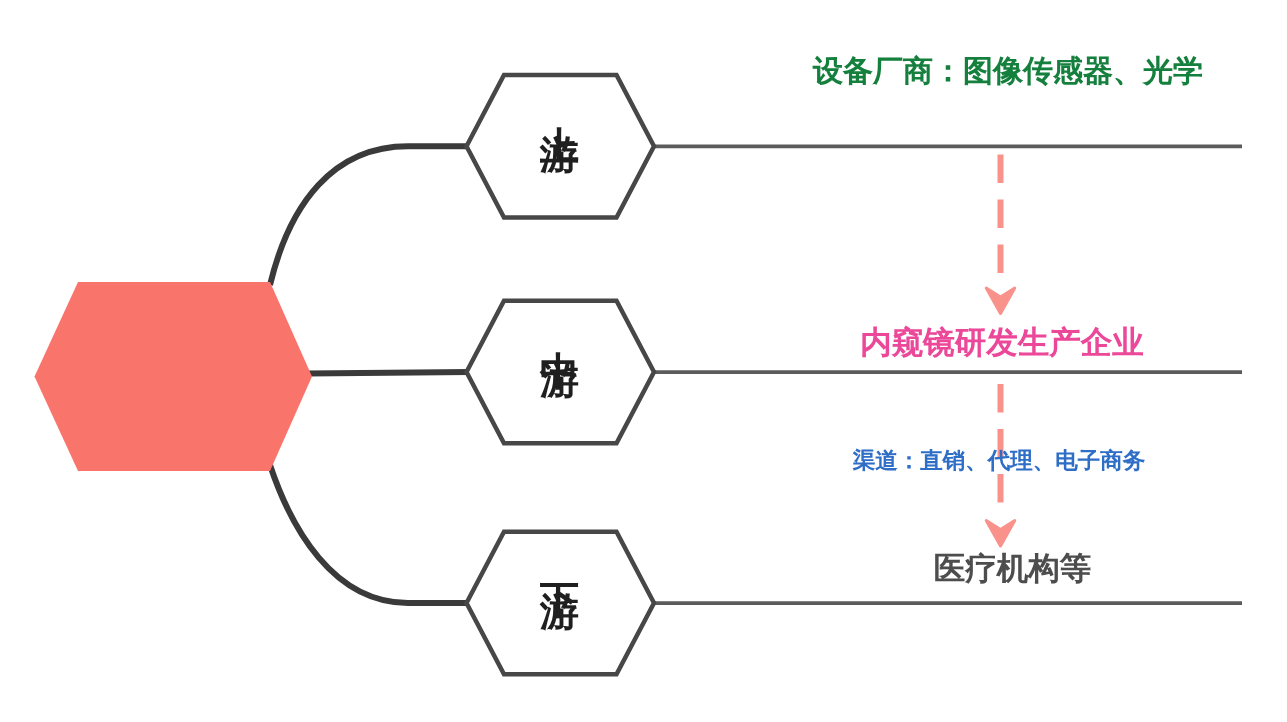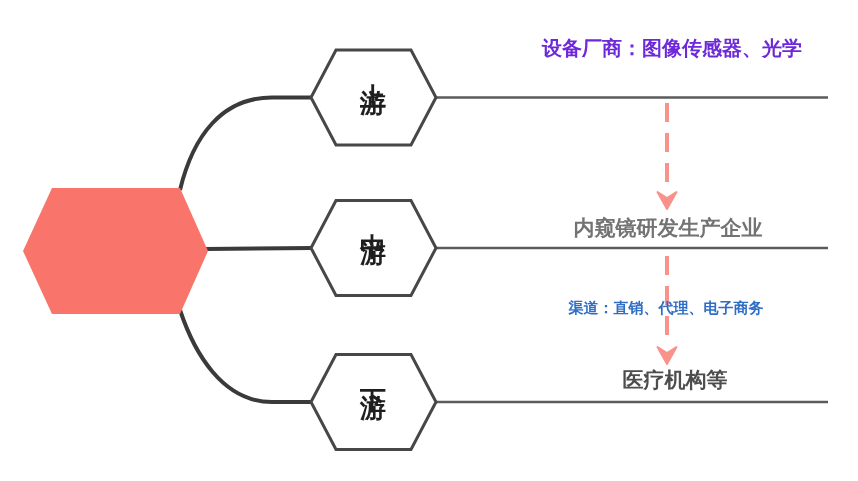--- a/index.html
+++ b/index.html
@@ -83,23 +83,23 @@
     <polygon points="311,97.5 336,50 411,50 436,97.5 411,145 336,145" stroke-width="3" fill="#FFFFFF" stroke="#474747"></polygon>
     <polygon points="311,248 336,200.5 411,200.5 436,248 411,295.5 336,295.5" stroke-width="3" fill="#FFFFFF" stroke="#474747"></polygon>
     <polygon points="311,402 336,354.5 411,354.5 436,402 411,449.5 336,449.5" stroke-width="3" fill="#FFFFFF" stroke="#474747"></polygon>
   </svg>
 
 
   <div class="vlabel up" style="color: rgb(31, 31, 31);">上游</div>
   <div class="vlabel mid" style="color: rgb(31, 31, 31);">中游</div>
   <div class="vlabel down" style="color: rgb(31, 31, 31);">下游</div>
 
-  <div class="desc upstream" style="color: #6d28d9;">
+  <div class="desc upstream" style="color: #15803d;">
     <div>设备厂商：图像传感器、光学</div>
   </div>
 
-  <div class="desc midstream" style="color: #737373; font-family: Liberation Serif, serif;">内窥镜研发生产企业</div>
+  <div class="desc midstream" style="color: #ec4899; font-family: Liberation Serif, serif;">内窥镜研发生产企业</div>
 
   <div class="desc channel" style="color: rgb(47, 110, 198);">渠道：直销、代理、电子商务</div>
 
   <div class="desc downstream" style="color: rgb(77, 77, 77);">医疗机构等</div>
 
 </div>
 
 </body></html>

